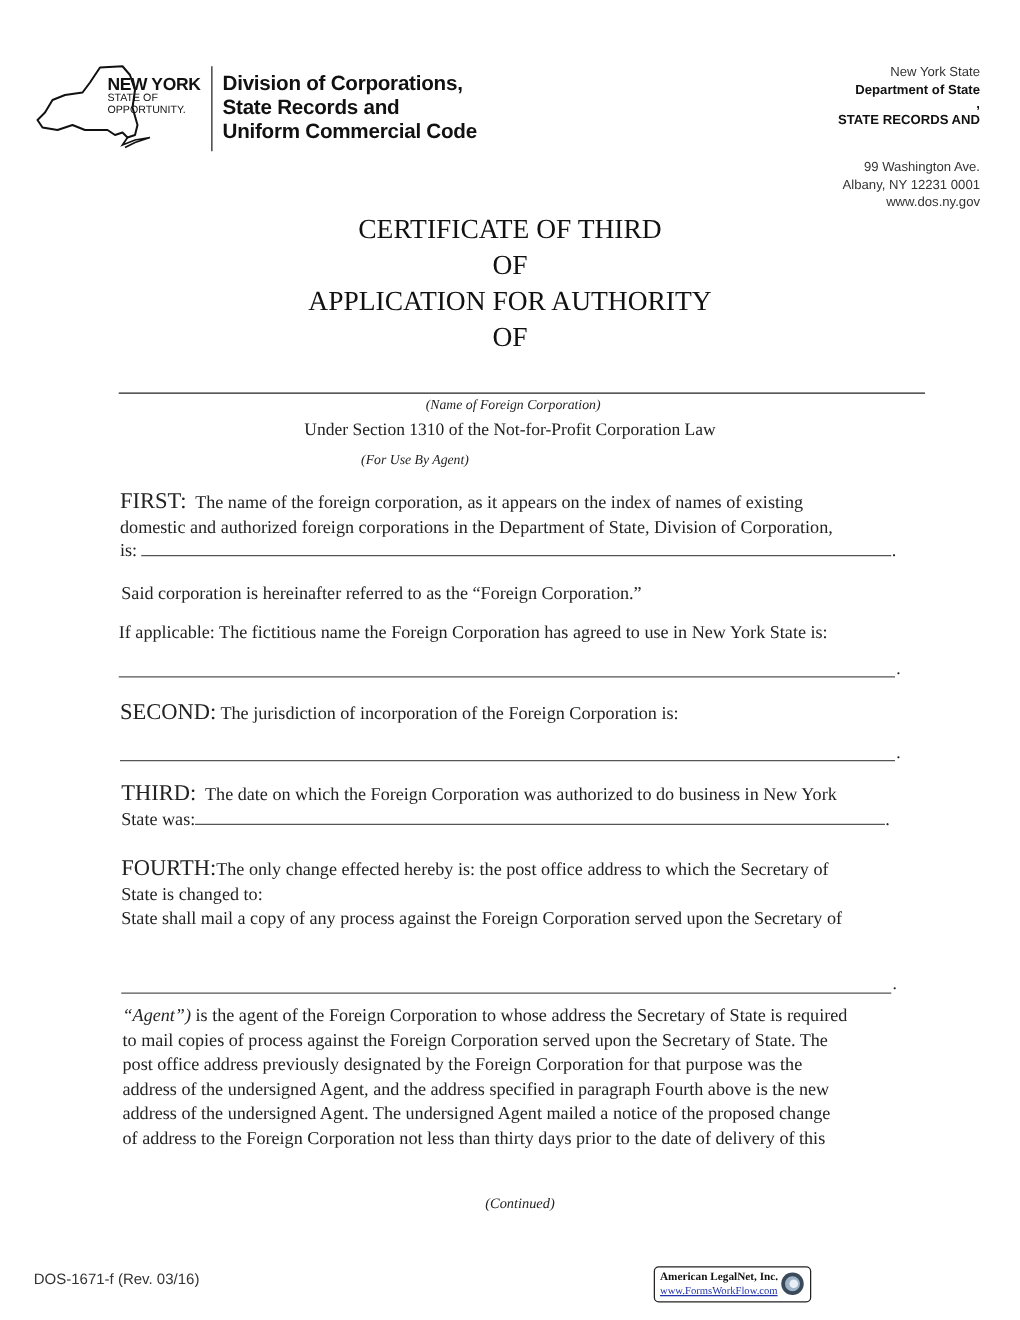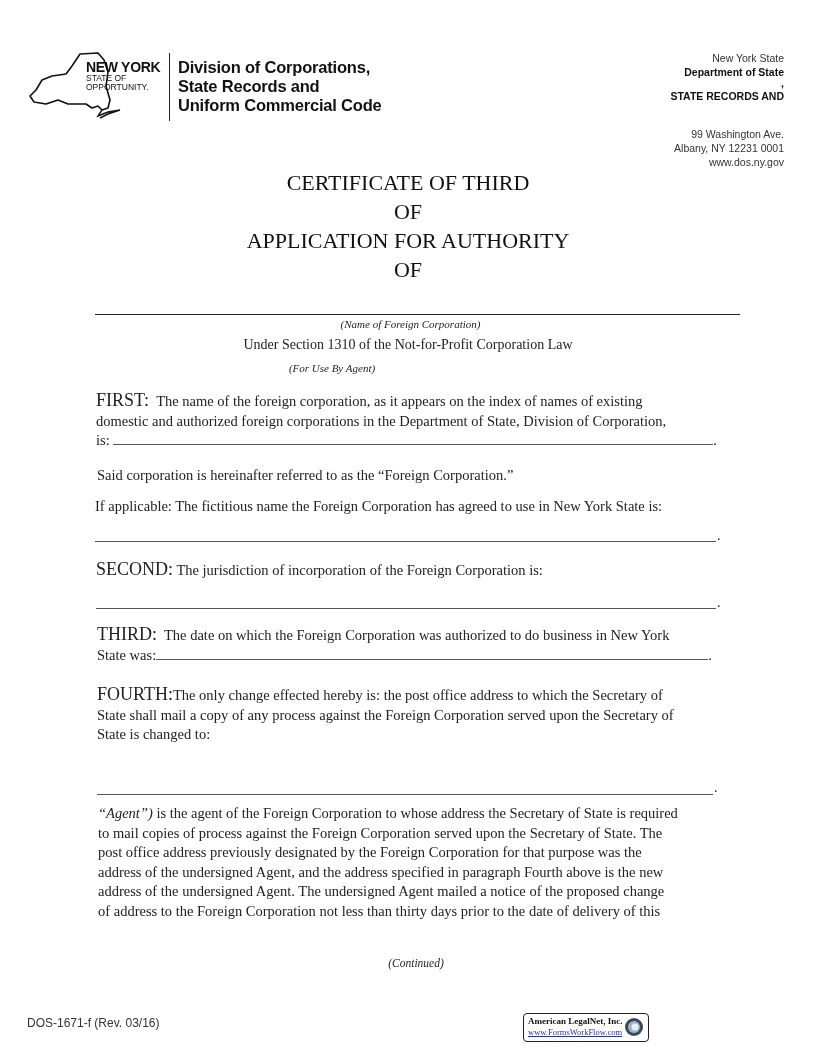--- a/index.html
+++ b/index.html
@@ -102,22 +102,22 @@
 <div class="abs fill-line" style="left:96px; top:608px; width:620px;"></div>
 <div class="abs dot" style="left:717px; top:595px;">.</div>
 
 <div class="abs para" style="left:97px; top:625px; width:650px;">
   <div><span class="heading">THIRD:</span>&nbsp; <span>The date on which the Foreign Corporation was authorized to do business in New York</span></div>
   <div><span>State was:</span><span class="blank" style="width:552px;"></span><span>.</span></div>
 </div>
 
 <div class="abs para" style="left:97px; top:685px; width:650px;">
   <div><span class="heading">FOURTH:</span><span>The only change effected hereby is: the post office address to which the Secretary of</span></div>
+  <div>State is changed to:</div>
   <div>State shall mail a copy of any process against the Foreign Corporation served upon the Secretary of</div>
-  <div>State is changed to:</div>
 </div>
 <div class="abs fill-line" style="left:97px; top:794px; width:616px;"></div>
 <div class="abs dot" style="left:714px; top:780px;">.</div>
 
 <div class="abs para" style="left:98px; top:804px; width:650px;">
   <div><i>“Agent”)</i> <span>is the agent of the Foreign Corporation to whose address the Secretary of State is required</span></div>
   <div>to mail copies of process against the Foreign Corporation served upon the Secretary of State. The</div>
   <div>post office address previously designated by the Foreign Corporation for that purpose was the</div>
   <div>address of the undersigned Agent, and the address specified in paragraph Fourth above is the new</div>
   <div>address of the undersigned Agent. The undersigned Agent mailed a notice of the proposed change</div>

